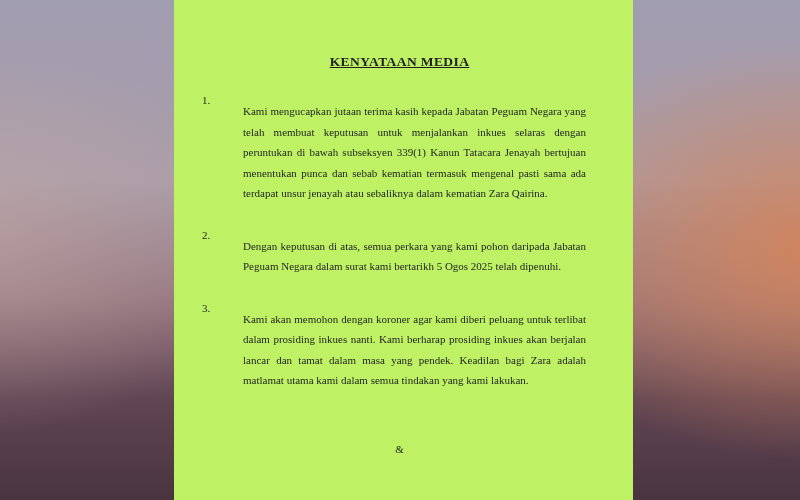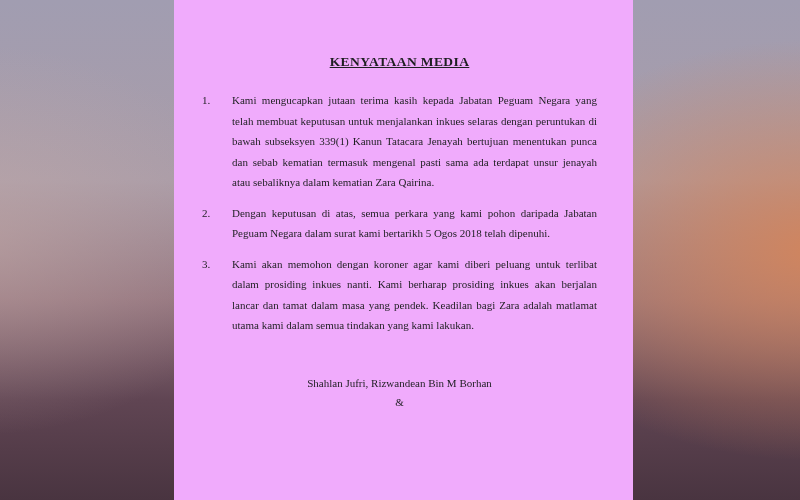--- a/index.html
+++ b/index.html
@@ -13,61 +13,60 @@
       radial-gradient(ellipse 480px 310px at 102% 50%, rgba(213,133,90,0.92) 0%, rgba(213,133,90,0) 68%),
       radial-gradient(ellipse 420px 280px at -4% 48%, rgba(198,171,167,0.55) 0%, rgba(198,171,167,0) 70%),
       linear-gradient(180deg, #a19db1 0%, #a99ca8 36%, #93747e 60%, #604553 80%, #493440 100%);
   }
   .page {
     position: absolute;
     left: 174px;
     top: 0;
     width: 459px;
     height: 500px;
-    background: #f0abfc;
+    background: #bef264;
     box-sizing: border-box;
     padding: 54px 36px 0 28px;
     color: #1f1f22;
   }
   .title {
     text-align: center;
     font-size: 13.5px;
     font-weight: bold;
     text-decoration: underline;
     letter-spacing: 0.4px;
     margin: 0 0 20px 0;
   }
   .item { display: flex; margin: 0 0 10px 0; }
   .num  { flex: none; width: 30px; font-size: 11px; line-height: 20.5px; }
-  .txt  { flex: 1; margin: 0; font-size: 11px; line-height: 20.5px; text-align: justify; }
+  .txt  { flex: 1; margin: 11px; font-size: 11px; line-height: 20.5px; text-align: justify; }
   .date { text-align: center; font-size: 11px; line-height: 20px; margin: 8px 0 0 0; }
   .sigs { margin-top: 38px; text-align: center; font-size: 11px; line-height: 19px; }
   .sigs p { margin: 0; }
 </style>
 </head>
 <body>
 
 <div class="page">
 
   <h1 class="title">KENYATAAN MEDIA</h1>
 
   <div class="item">
     <span class="num">1.</span>
     <p class="txt">Kami mengucapkan jutaan terima kasih kepada Jabatan Peguam Negara yang telah membuat keputusan untuk menjalankan inkues selaras dengan peruntukan di bawah subseksyen 339(1) Kanun Tatacara Jenayah bertujuan menentukan punca dan sebab kematian termasuk mengenal pasti sama ada terdapat unsur jenayah atau sebaliknya dalam kematian Zara Qairina.</p>
   </div>
 
   <div class="item">
     <span class="num">2.</span>
-    <p class="txt">Dengan keputusan di atas, semua perkara yang kami pohon daripada Jabatan Peguam Negara dalam surat kami bertarikh 5 Ogos 2018 telah dipenuhi.</p>
+    <p class="txt">Dengan keputusan di atas, semua perkara yang kami pohon daripada Jabatan Peguam Negara dalam surat kami bertarikh 5 Ogos 2025 telah dipenuhi.</p>
   </div>
 
   <div class="item">
     <span class="num">3.</span>
     <p class="txt">Kami akan memohon dengan koroner agar kami diberi peluang untuk terlibat dalam prosiding inkues nanti. Kami berharap prosiding inkues akan berjalan lancar dan tamat dalam masa yang pendek. Keadilan bagi Zara adalah matlamat utama kami dalam semua tindakan yang kami lakukan.</p>
   </div>
 
 
   <div class="sigs">
-    <p>Shahlan Jufri, Rizwandean Bin M Borhan</p>
     <p>&amp;</p>
   </div>
 
 </div>
 
 </body></html>

